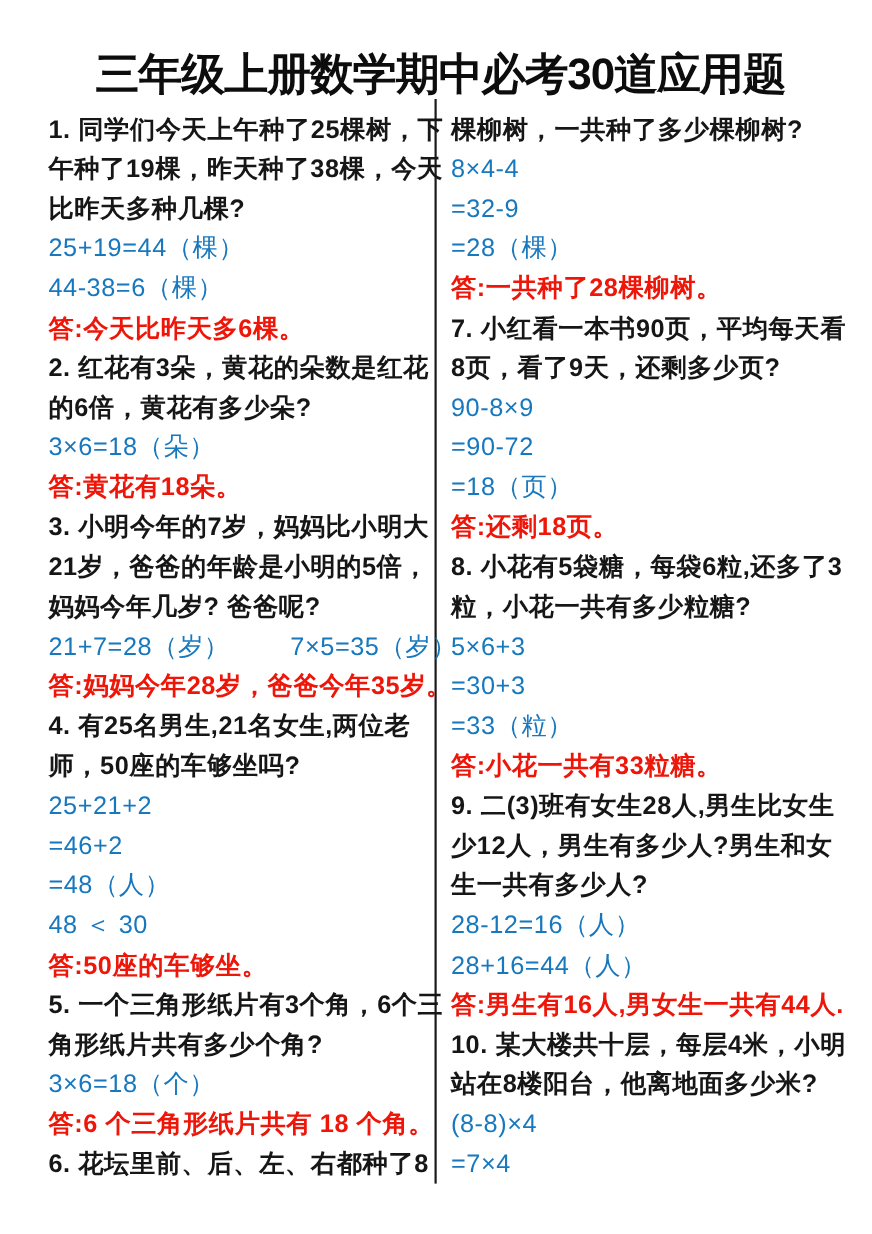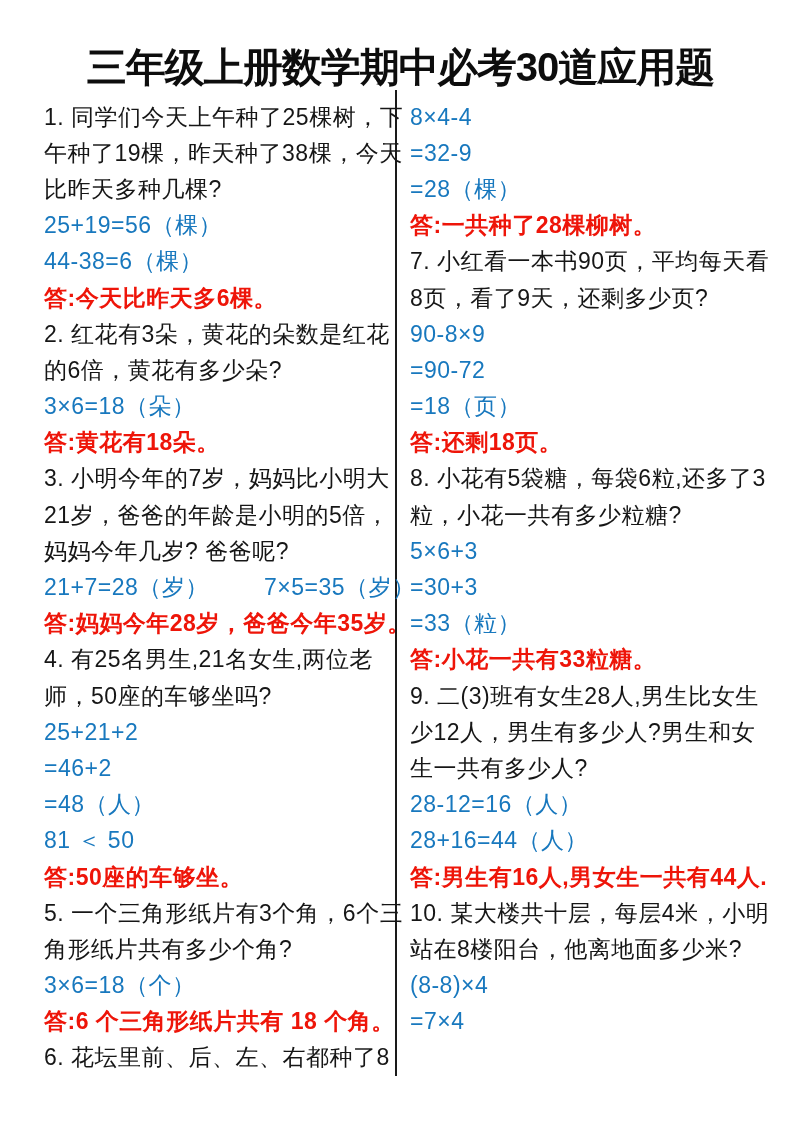--- a/index.html
+++ b/index.html
@@ -50,21 +50,21 @@
   .line {
     height: 36.2px;
     display: flex;
     align-items: center;
     font-size: 23px;
     white-space: pre;
     letter-spacing: 0.5px;
   }
   .line.question {
     color: #161616;
-    font-weight: 400;
+    font-weight: 700;
   }
   .line.formula {
     color: var(--formula-color, #1878be);
     font-weight: normal;
   }
   .line.answer {
     color: var(--answer-color, #ee1509);
     font-weight: bold;
     text-align: center;
   }
@@ -73,47 +73,48 @@
 <body>
 
 <h1 class="page-title">三年级上册数学期中必考30道应用题</h1>
 
 <div class="column-divider"></div>
 
 <div class="col col-left">
     <div class="line question">1. 同学们今天上午种了25棵树，下</div>
     <div class="line question">午种了19棵，昨天种了38棵，今天</div>
     <div class="line question">比昨天多种几棵?</div>
-    <div class="line formula">25+19=56（棵）</div>
+    <div class="line formula">25+19=44（棵）</div>
     <div class="line formula">44-38=6（棵）</div>
     <div class="line answer">答:今天比昨天多6棵。</div>
     <div class="line question">2. 红花有3朵，黄花的朵数是红花</div>
     <div class="line question">的6倍，黄花有多少朵?</div>
     <div class="line formula">3×6=18（朵）</div>
     <div class="line answer">答:黄花有18朵。</div>
     <div class="line question">3. 小明今年的7岁，妈妈比小明大</div>
     <div class="line question">21岁，爸爸的年龄是小明的5倍，</div>
     <div class="line question">妈妈今年几岁? 爸爸呢?</div>
     <div class="line formula">21+7=28（岁）        7×5=35（岁）</div>
     <div class="line answer">答:妈妈今年28岁，爸爸今年35岁。</div>
     <div class="line question">4. 有25名男生,21名女生,两位老</div>
     <div class="line question">师，50座的车够坐吗?</div>
     <div class="line formula">25+21+2</div>
     <div class="line formula">=46+2</div>
     <div class="line formula">=48（人）</div>
-    <div class="line formula">81 ＜ 50</div>
+    <div class="line formula">48 ＜ 30</div>
     <div class="line answer">答:50座的车够坐。</div>
     <div class="line question">5. 一个三角形纸片有3个角，6个三</div>
     <div class="line question">角形纸片共有多少个角?</div>
     <div class="line formula">3×6=18（个）</div>
     <div class="line answer">答:6 个三角形纸片共有 18 个角。</div>
     <div class="line question">6. 花坛里前、后、左、右都种了8</div>
   </div>
 
 <div class="col col-right">
+    <div class="line question">棵柳树，一共种了多少棵柳树?</div>
     <div class="line formula">8×4-4</div>
     <div class="line formula">=32-9</div>
     <div class="line formula">=28（棵）</div>
     <div class="line answer">答:一共种了28棵柳树。</div>
     <div class="line question">7. 小红看一本书90页，平均每天看</div>
     <div class="line question">8页，看了9天，还剩多少页?</div>
     <div class="line formula">90-8×9</div>
     <div class="line formula">=90-72</div>
     <div class="line formula">=18（页）</div>
     <div class="line answer">答:还剩18页。</div>

